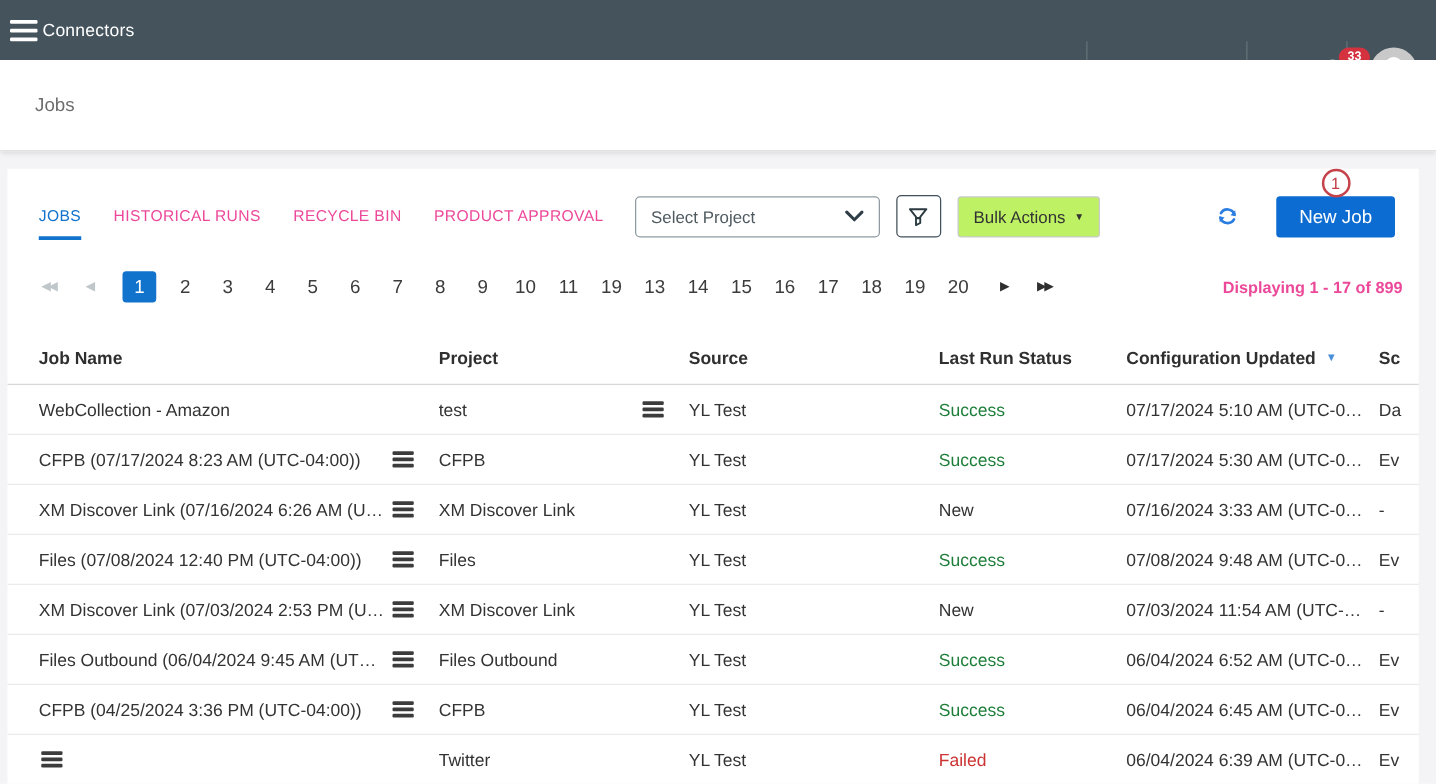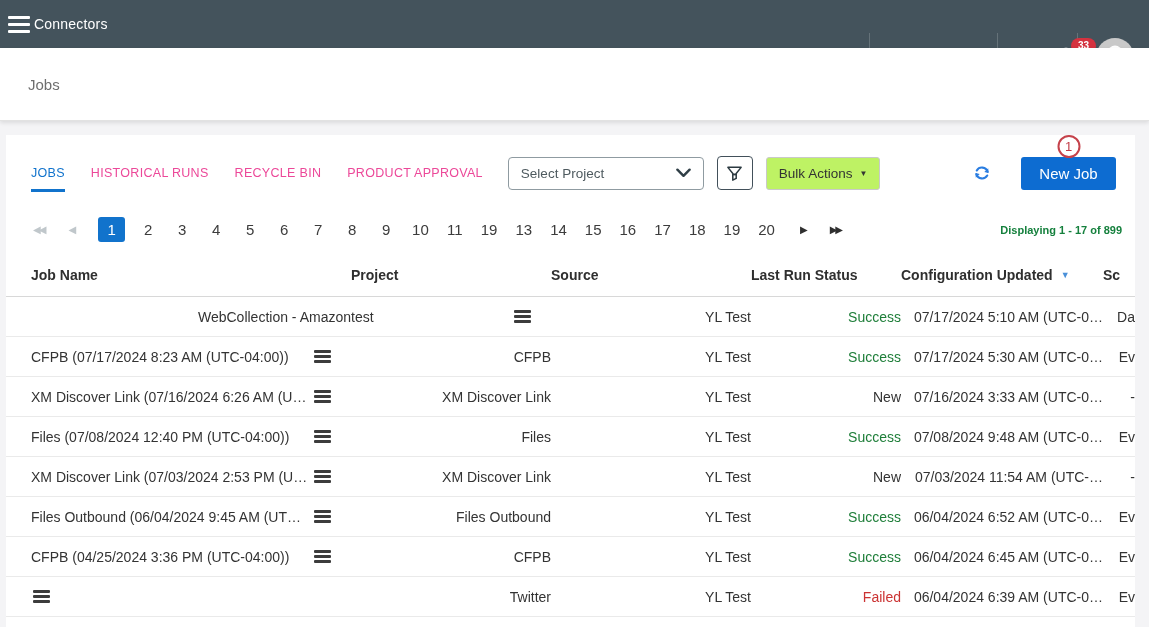--- a/index.html
+++ b/index.html
@@ -89,24 +89,24 @@
   
   .pagination { display: flex; align-items: center; padding: 22px 13px 8px 27px; font-size: 15px; }
   .pg-arrow { cursor: pointer; font-size: 10px; margin-right: 24px; letter-spacing: -2px; }
   .pg-arrow.disabled { color: #c0c7cb; }
   .pg-arrow.enabled { color: #2f2f2f; }
   .pg-page {
     min-width: 22px; text-align: center; margin-right: 12px; color: #3c3c3c;
     cursor: pointer; padding: 4px 3px; border-radius: 3px;
   }
   .pg-page.current { background: #1173cc; color: #fff; min-width: 27px; padding: 4px 0; }
-  .pg-summary { margin-left: auto; font-size: 11px; font-weight: 700; color: #15803d; white-space: nowrap; }
-
-  
-  .table { margin-top: 17px; text-align: right; }
+  .pg-summary { margin-left: auto; font-size: 13px; font-weight: 700; color: #ec4899; white-space: nowrap; }
+
+  
+  .table { margin-top: 28px; }
   .t-head, .t-row {
     display: grid;
     grid-template-columns: 320px 200px 200px 150px 202px 1fr;
     padding-left: 25px; align-items: center;
   }
   .t-head { font-weight: 700; font-size: 14px; color: #2f2f2f; padding-bottom: 13px; border-bottom: 1px solid #d8d8d8; }
   .th-cell { display: flex; align-items: center; gap: 8px; white-space: nowrap; overflow: hidden; }
   .sort-caret { color: #4a90d9; font-size: 9px; }
   .t-row { height: 40px; border-bottom: 1px solid #eaeaea; font-size: 14px; color: #333; }
   .cell { white-space: nowrap; overflow: hidden; }

